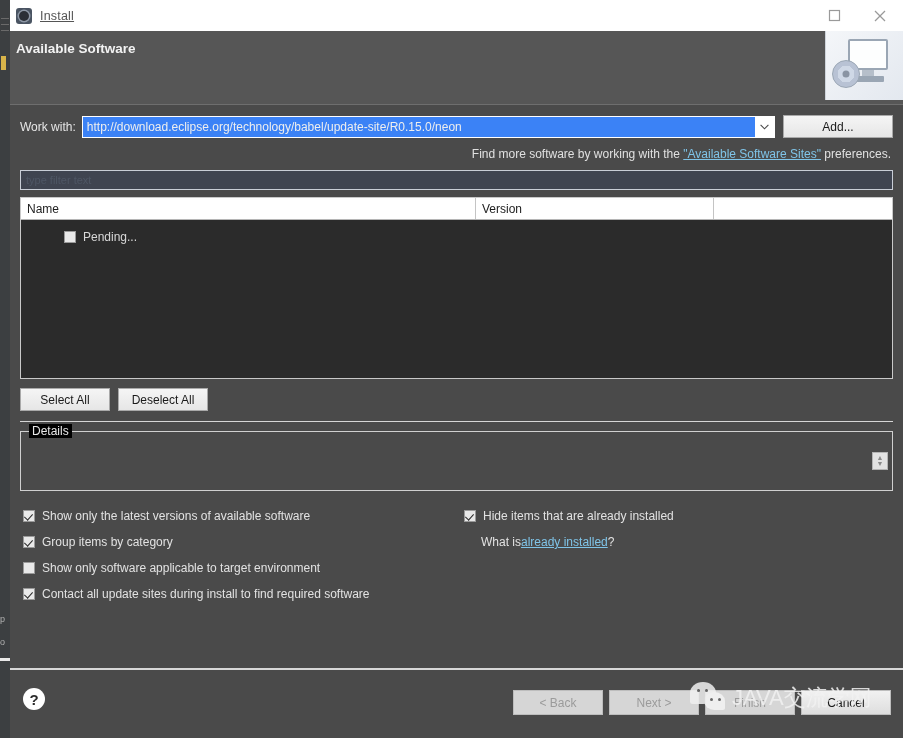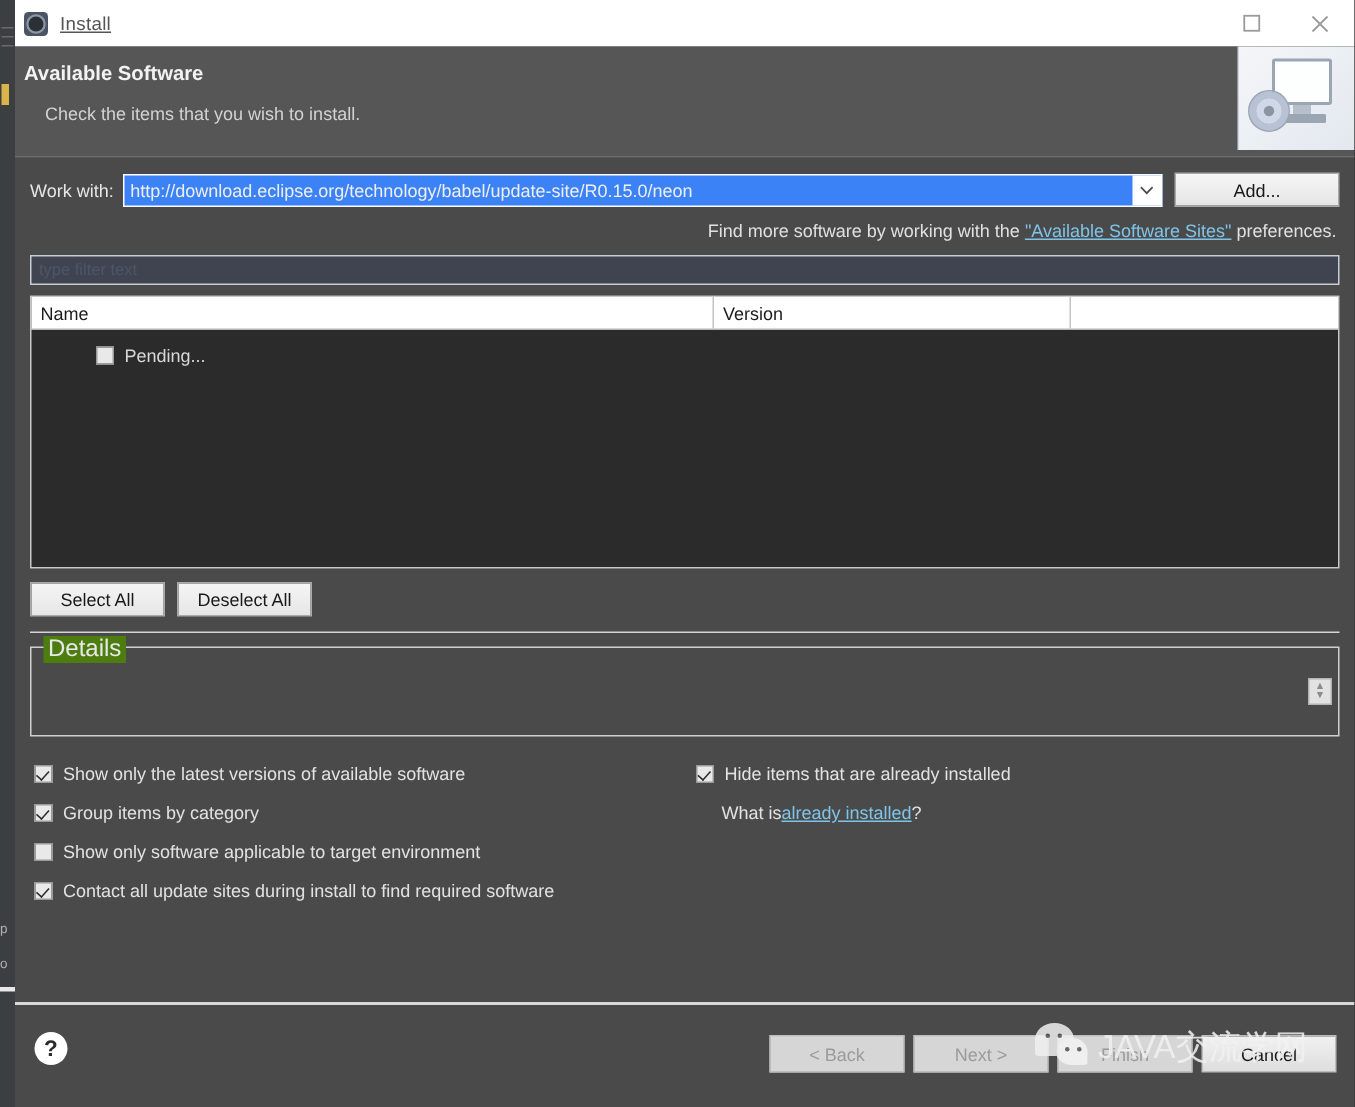--- a/index.html
+++ b/index.html
@@ -299,22 +299,22 @@
   .details {
     margin-top: 9px;
     height: 60px;
     border: 1px solid #d0d0d0;
     position: relative;
     background: #4a4a4a;
   }
   .details-legend {
     position: absolute;
     top: -8px; left: 8px;
-    background: #4d7c0f;
-    font-size: 16px;
+    background: #000000;
+    font-size: 12px;
     color: #e8e8e8;
     padding: 0 3px;
   }
   .details-spin {
     position: absolute;
     right: 4px; top: 20px;
     width: 16px; height: 18px;
     background: #e2e2e2;
     border: 1px solid #b4b4b4;
     display: flex;
@@ -456,21 +456,20 @@
           <svg width="14" height="14" viewBox="0 0 14 14">
             <line x1="2" y1="2" x2="12" y2="12" stroke="#9a9a9a" stroke-width="1.2"></line>
             <line x1="12" y1="2" x2="2" y2="12" stroke="#9a9a9a" stroke-width="1.2"></line>
           </svg>
         </div>
       </div>
     </div>
 
     <div class="banner">
       <div class="banner-title">Available Software</div>
-      <div class="banner-sub">Check the items that you wish to install.</div>
       <div class="banner-img">
         <div class="monitor-screen"></div>
         <div class="monitor-neck"></div>
         <div class="monitor-base"></div>
         <div class="cd-disc">
             <div class="cd-hole"></div>
           </div>
       </div>
     </div>
 

